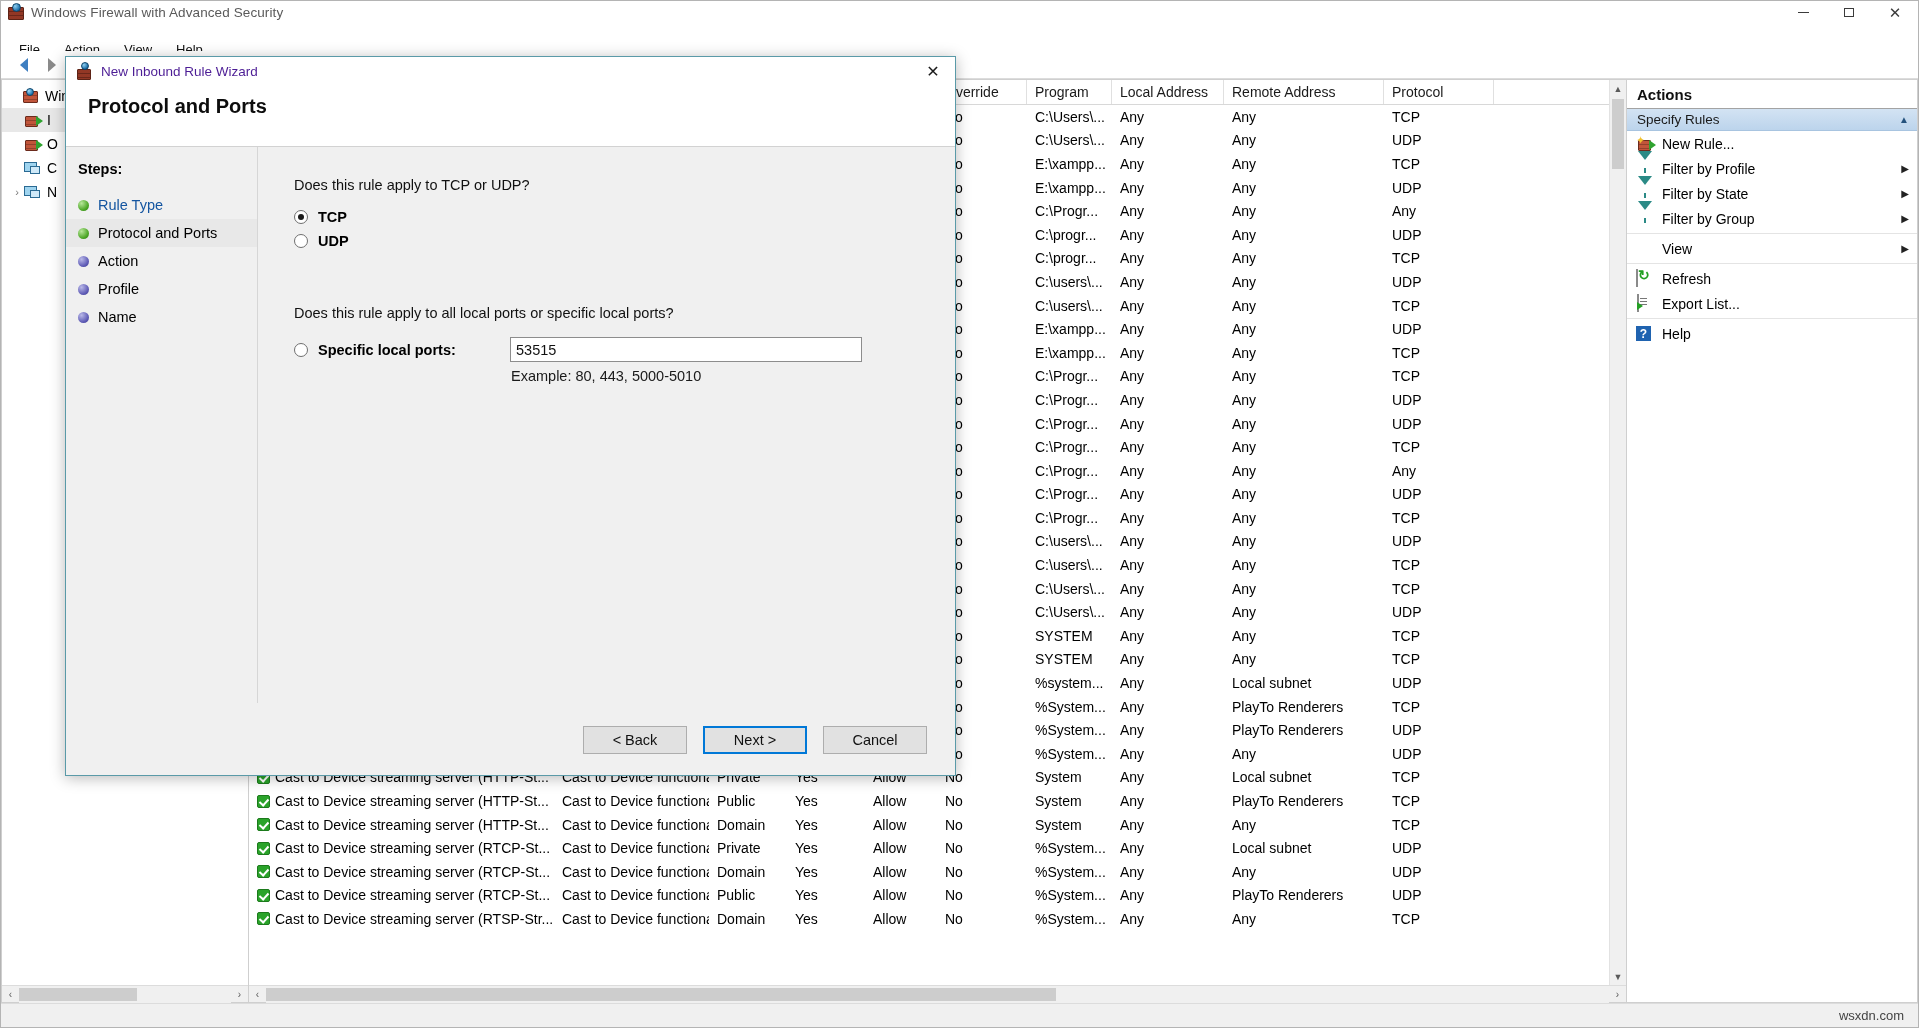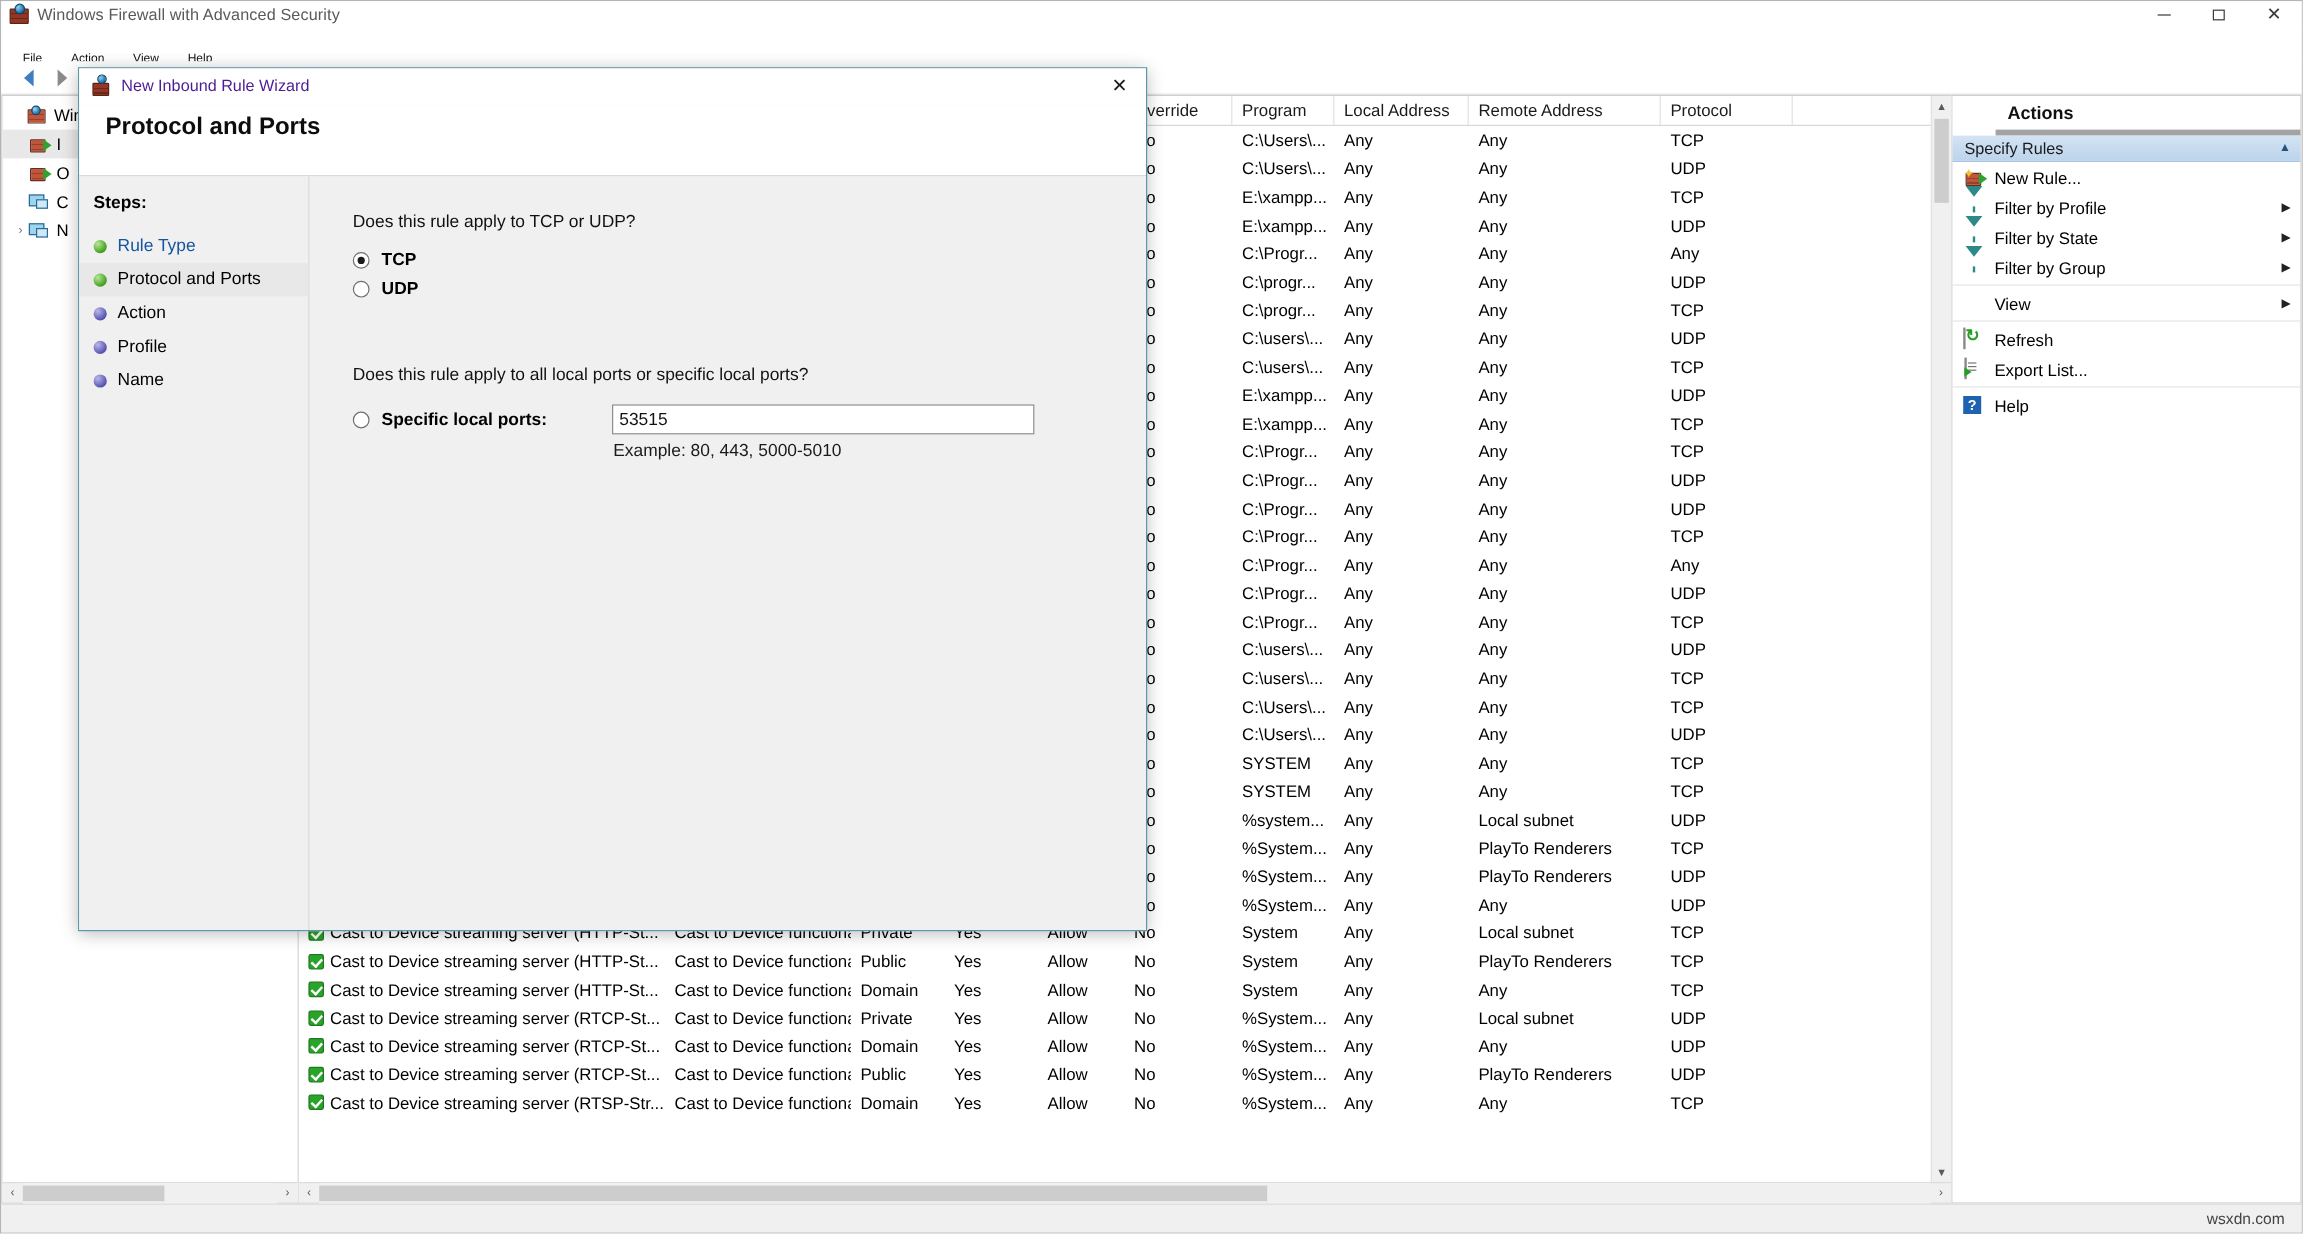--- a/index.html
+++ b/index.html
@@ -57,21 +57,21 @@
 
   
   .menubar {
     height: 27px; min-height: 27px;
     background: #ffffff;
     display: flex; align-items: center;
     padding-left: 6px;
     border-bottom: 1px solid #ffffff;
   }
   .menu-item {
-    padding: 3px 11px; font-size: 10px; color: #111;
+    padding: 3px 11px; font-size: 13px; color: #111;
     border: 1px solid transparent;
     margin-top: 25px;
   }
 
   
   .toolbar {
     height: 28px; min-height: 28px;
     background: #ffffff;
     display: flex; align-items: center;
     padding-left: 6px; gap: 2px;
@@ -217,21 +217,21 @@
   }
 
   
   .actions-pane {
     width: 292px; min-width: 292px;
     background: #fff; border: 1px solid #cfcfcf;
     display: flex; flex-direction: column;
   }
   .actions-title {
     font-size: 15px; font-weight: bold; padding: 6px 10px 5px 10px;
-    border-bottom: 5px solid #a3a3a3; color: #111; margin-left: 36px;
+    border-bottom: 1px solid #a3a3a3; color: #111;
   }
   .actions-group-hdr {
     background: linear-gradient(to bottom, #d3e3f3, #bcd4ec);
     border-bottom: 1px solid #a8c4e0;
     display: flex; align-items: center;
     padding: 3px 8px 3px 10px; font-size: 13.5px; color: #1a1a1a;
   }
   .actions-group-hdr .caret { margin-left: auto; font-size: 10px; color: #25527d; }
   .action-item {
     display: flex; align-items: center; gap: 8px;
@@ -1084,15 +1084,20 @@
         <div class="q">Does this rule apply to all local ports or specific local ports?</div>
         <div class="ports-row">
           <span class="radio" style="margin-left:0"></span>
           <span class="ports-label">Specific local ports:</span>
           <input class="port-input" type="text" value="53515" style="">
         </div>
         <div class="port-hint">Example: 80, 443, 5000-5010</div>
       </div>
     </div>
 
+    <div class="dlg-footer">
+      <div class="btn">&lt; Back</div>
+      <div class="btn focused">Next &gt;</div>
+      <div class="btn">Cancel</div>
+    </div>
   </div>
 
 </div>
 
 </body></html>

